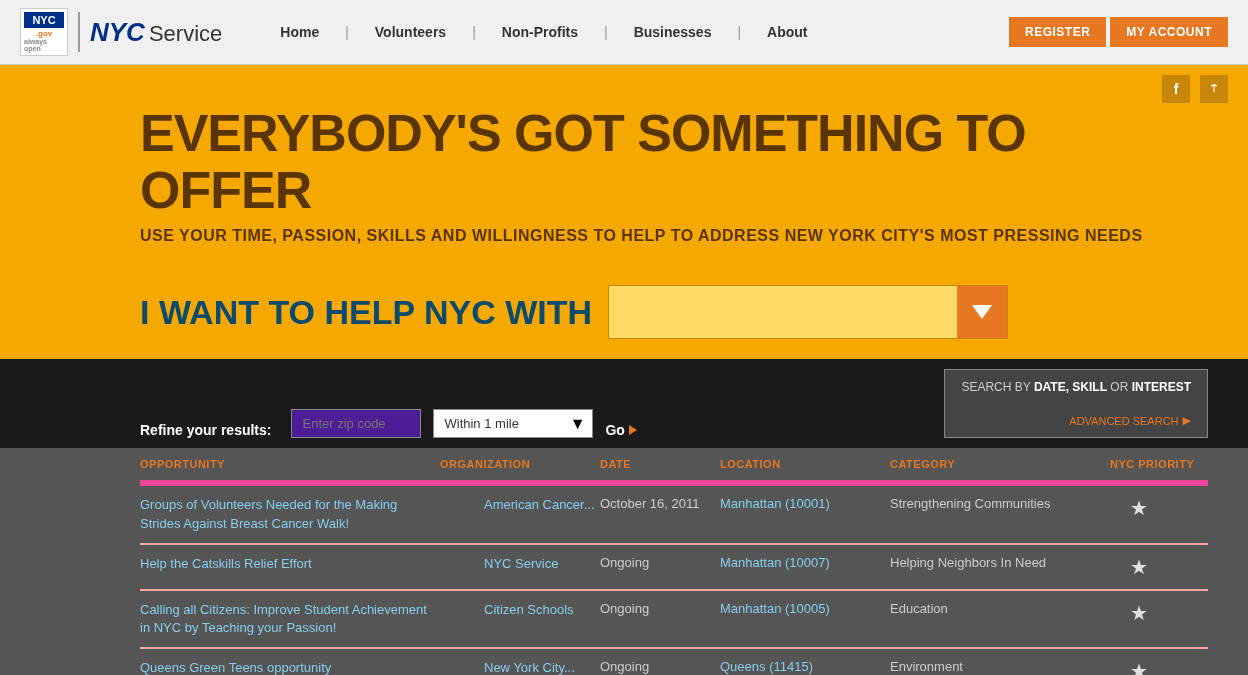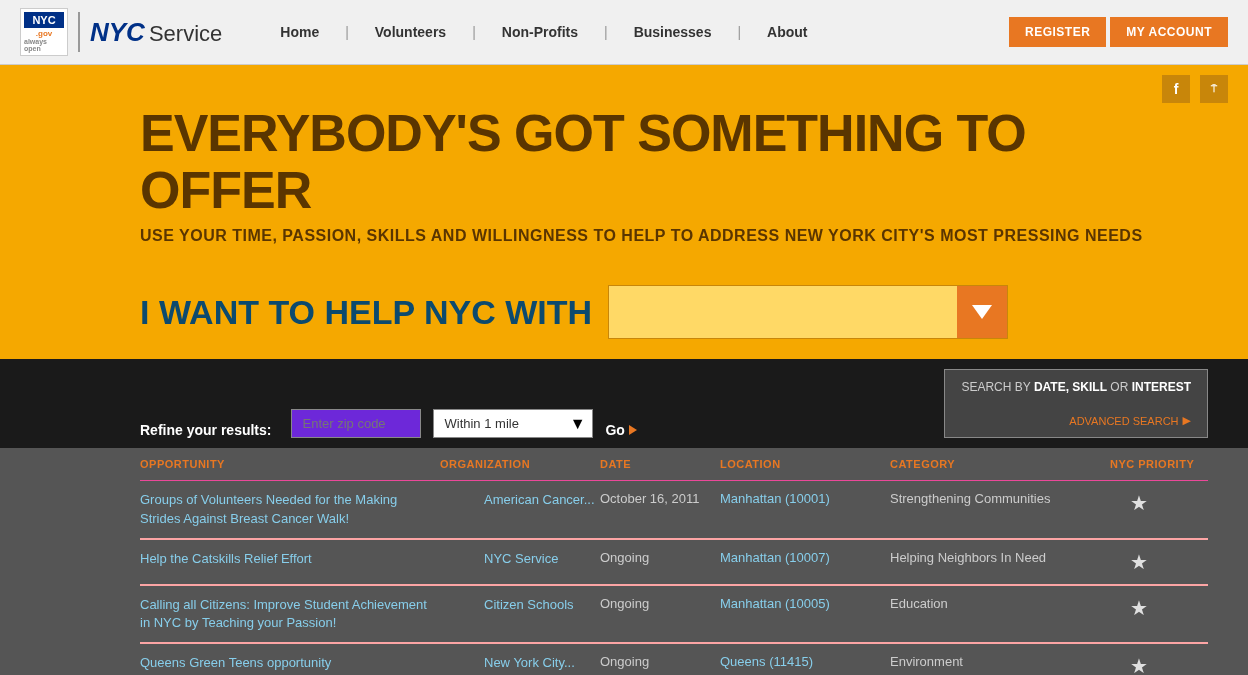--- a/index.html
+++ b/index.html
@@ -192,21 +192,21 @@
     }
     .refine-label {
       color: #fff;
       font-size: 14px;
       font-weight: 600;
       white-space: nowrap;
       margin-right: 8px;
     }
     .refine-zip {
       border: 1px solid #888;
-      background: #6d28d9;
+      background: #4c1d95;
       padding: 6px 10px;
       font-size: 13px;
       color: #aaa;
       width: 130px;
       outline: none;
     }
     .go-btn {
       background: transparent;
       border: none;
       color: #fff;
@@ -252,21 +252,21 @@
 
     
     .results-area {
       background: #555;
       padding: 0 40px 0 140px;
     }
     .results-header {
       display: grid;
       grid-template-columns: 300px 160px 120px 170px 220px 120px;
       padding: 10px 0;
-      border-bottom: 1px solid #ec4899;
+      border-bottom: 6px solid #ec4899;
     }
     .results-header .col-header {
       color: #e87722;
       font-size: 11px;
       font-weight: bold;
       text-transform: uppercase;
       letter-spacing: 0.5px;
     }
     .results-row {
       display: grid;

